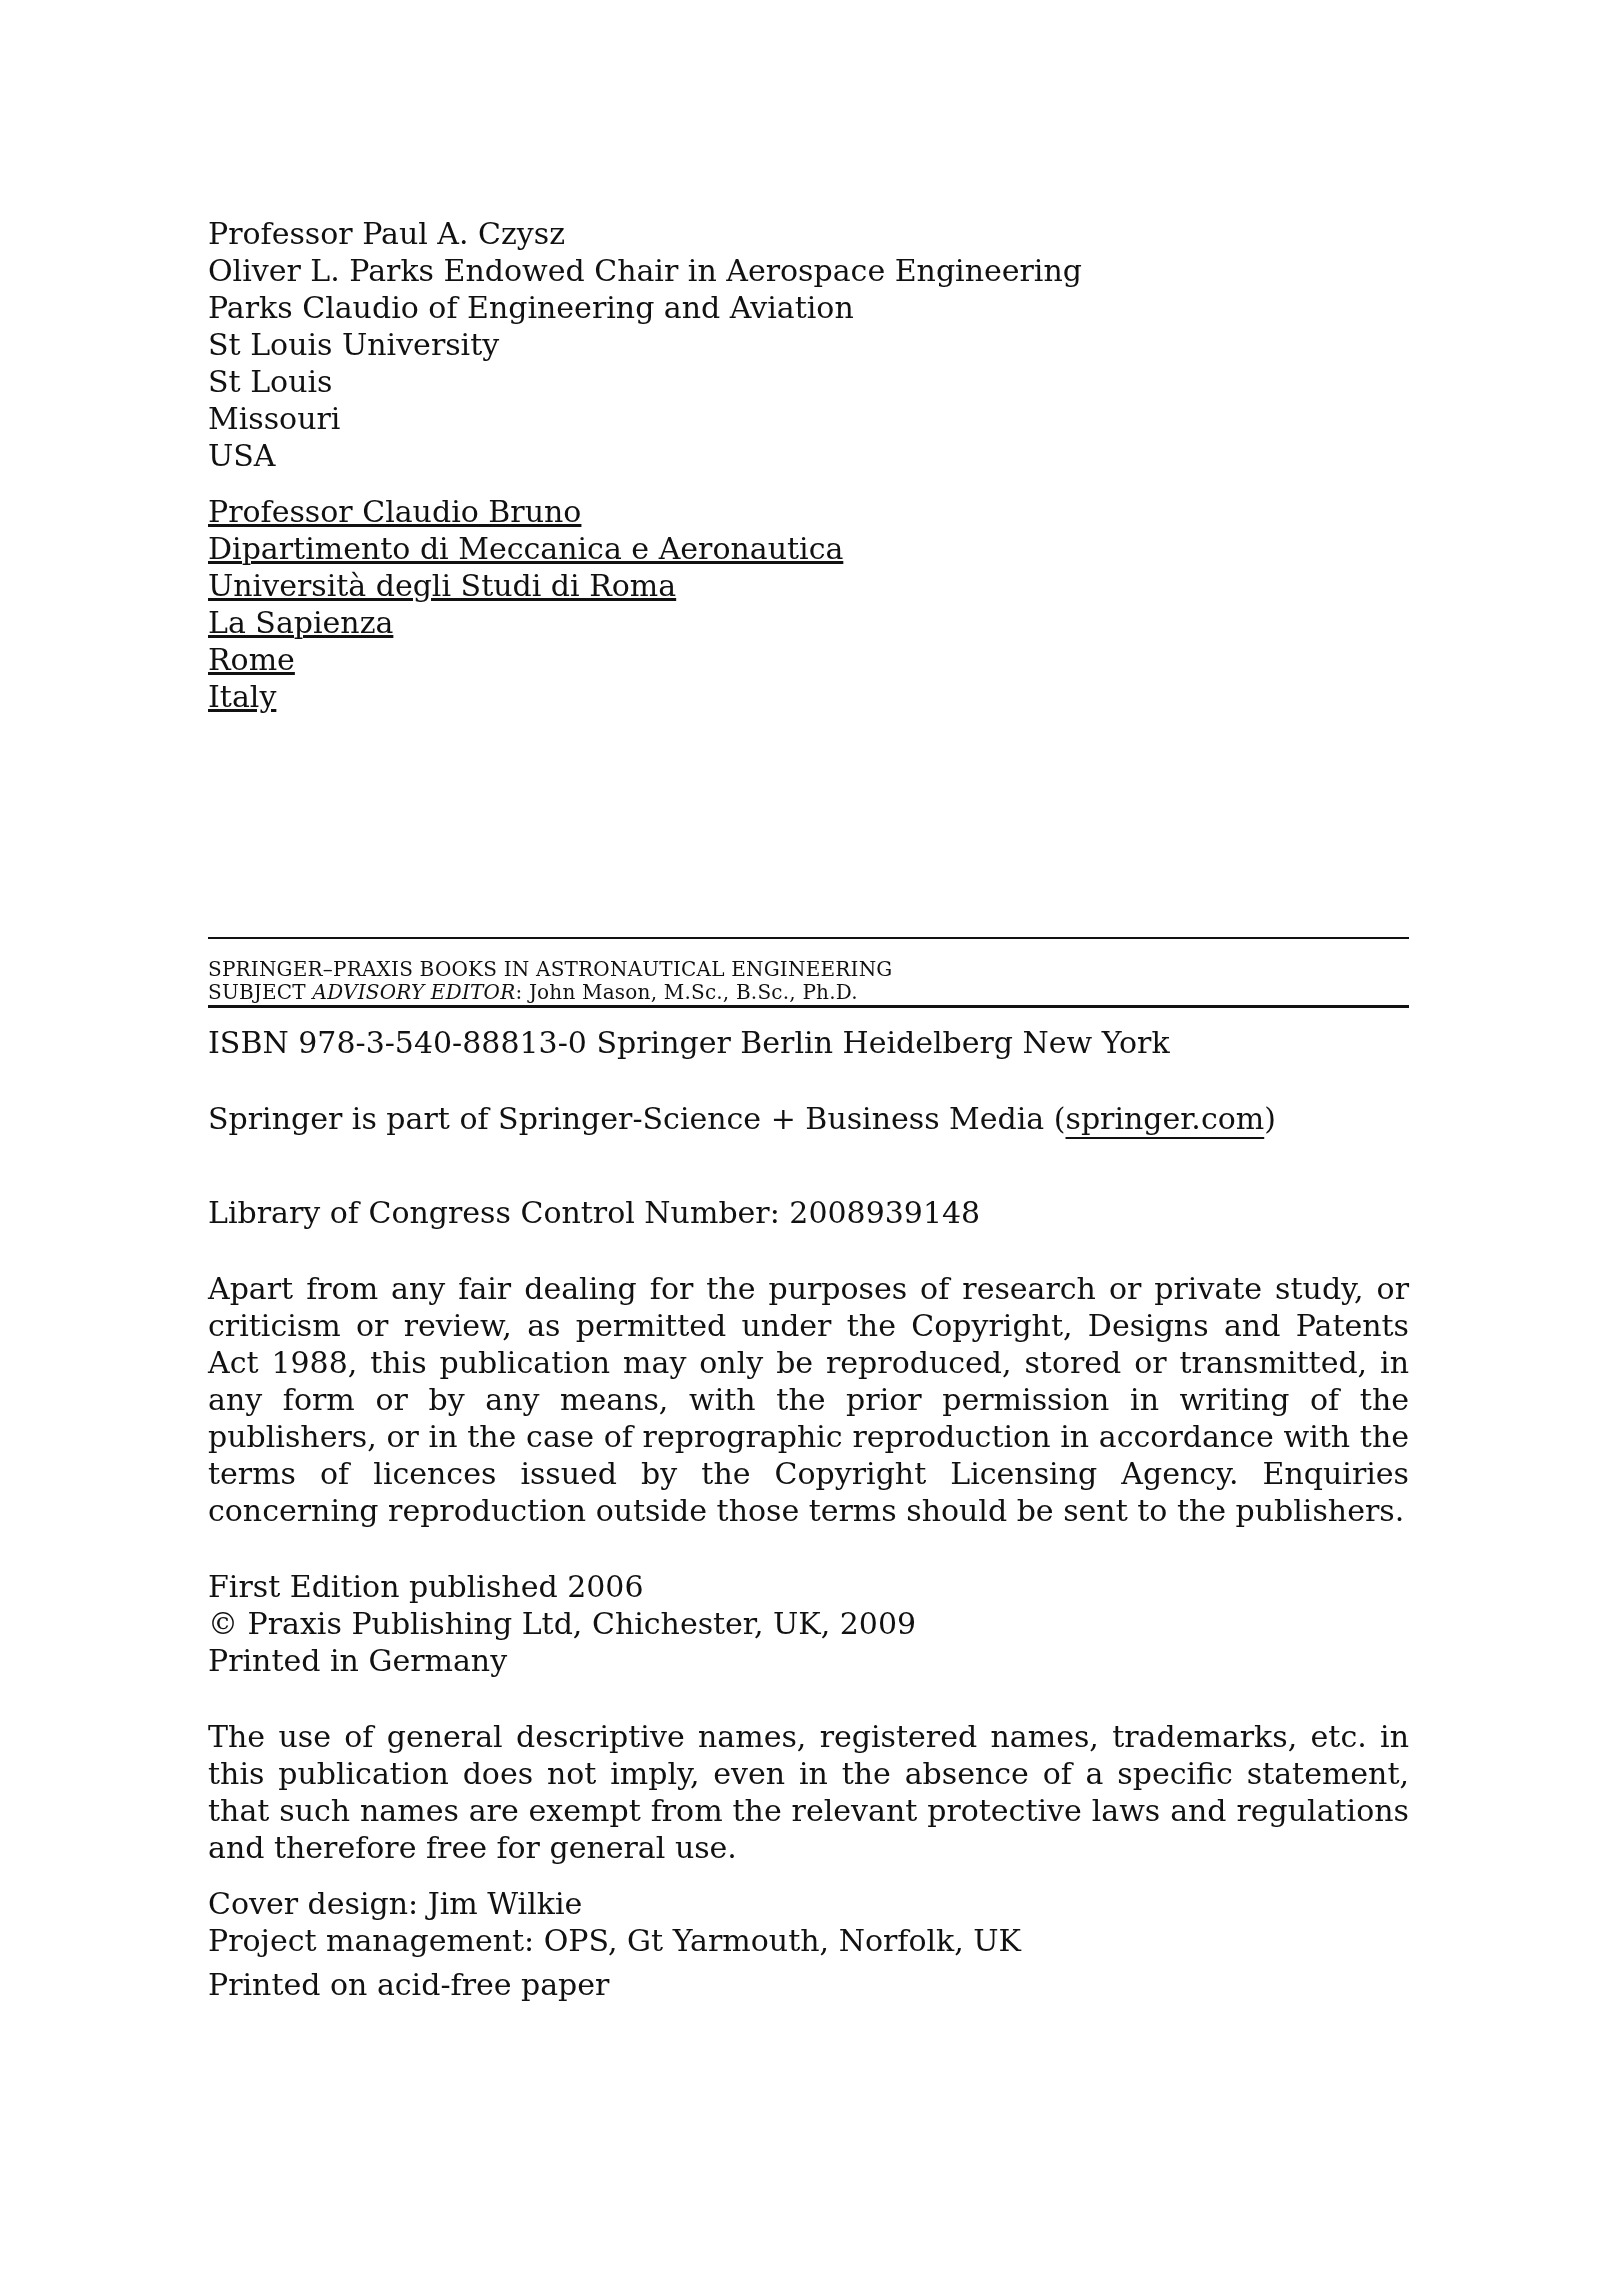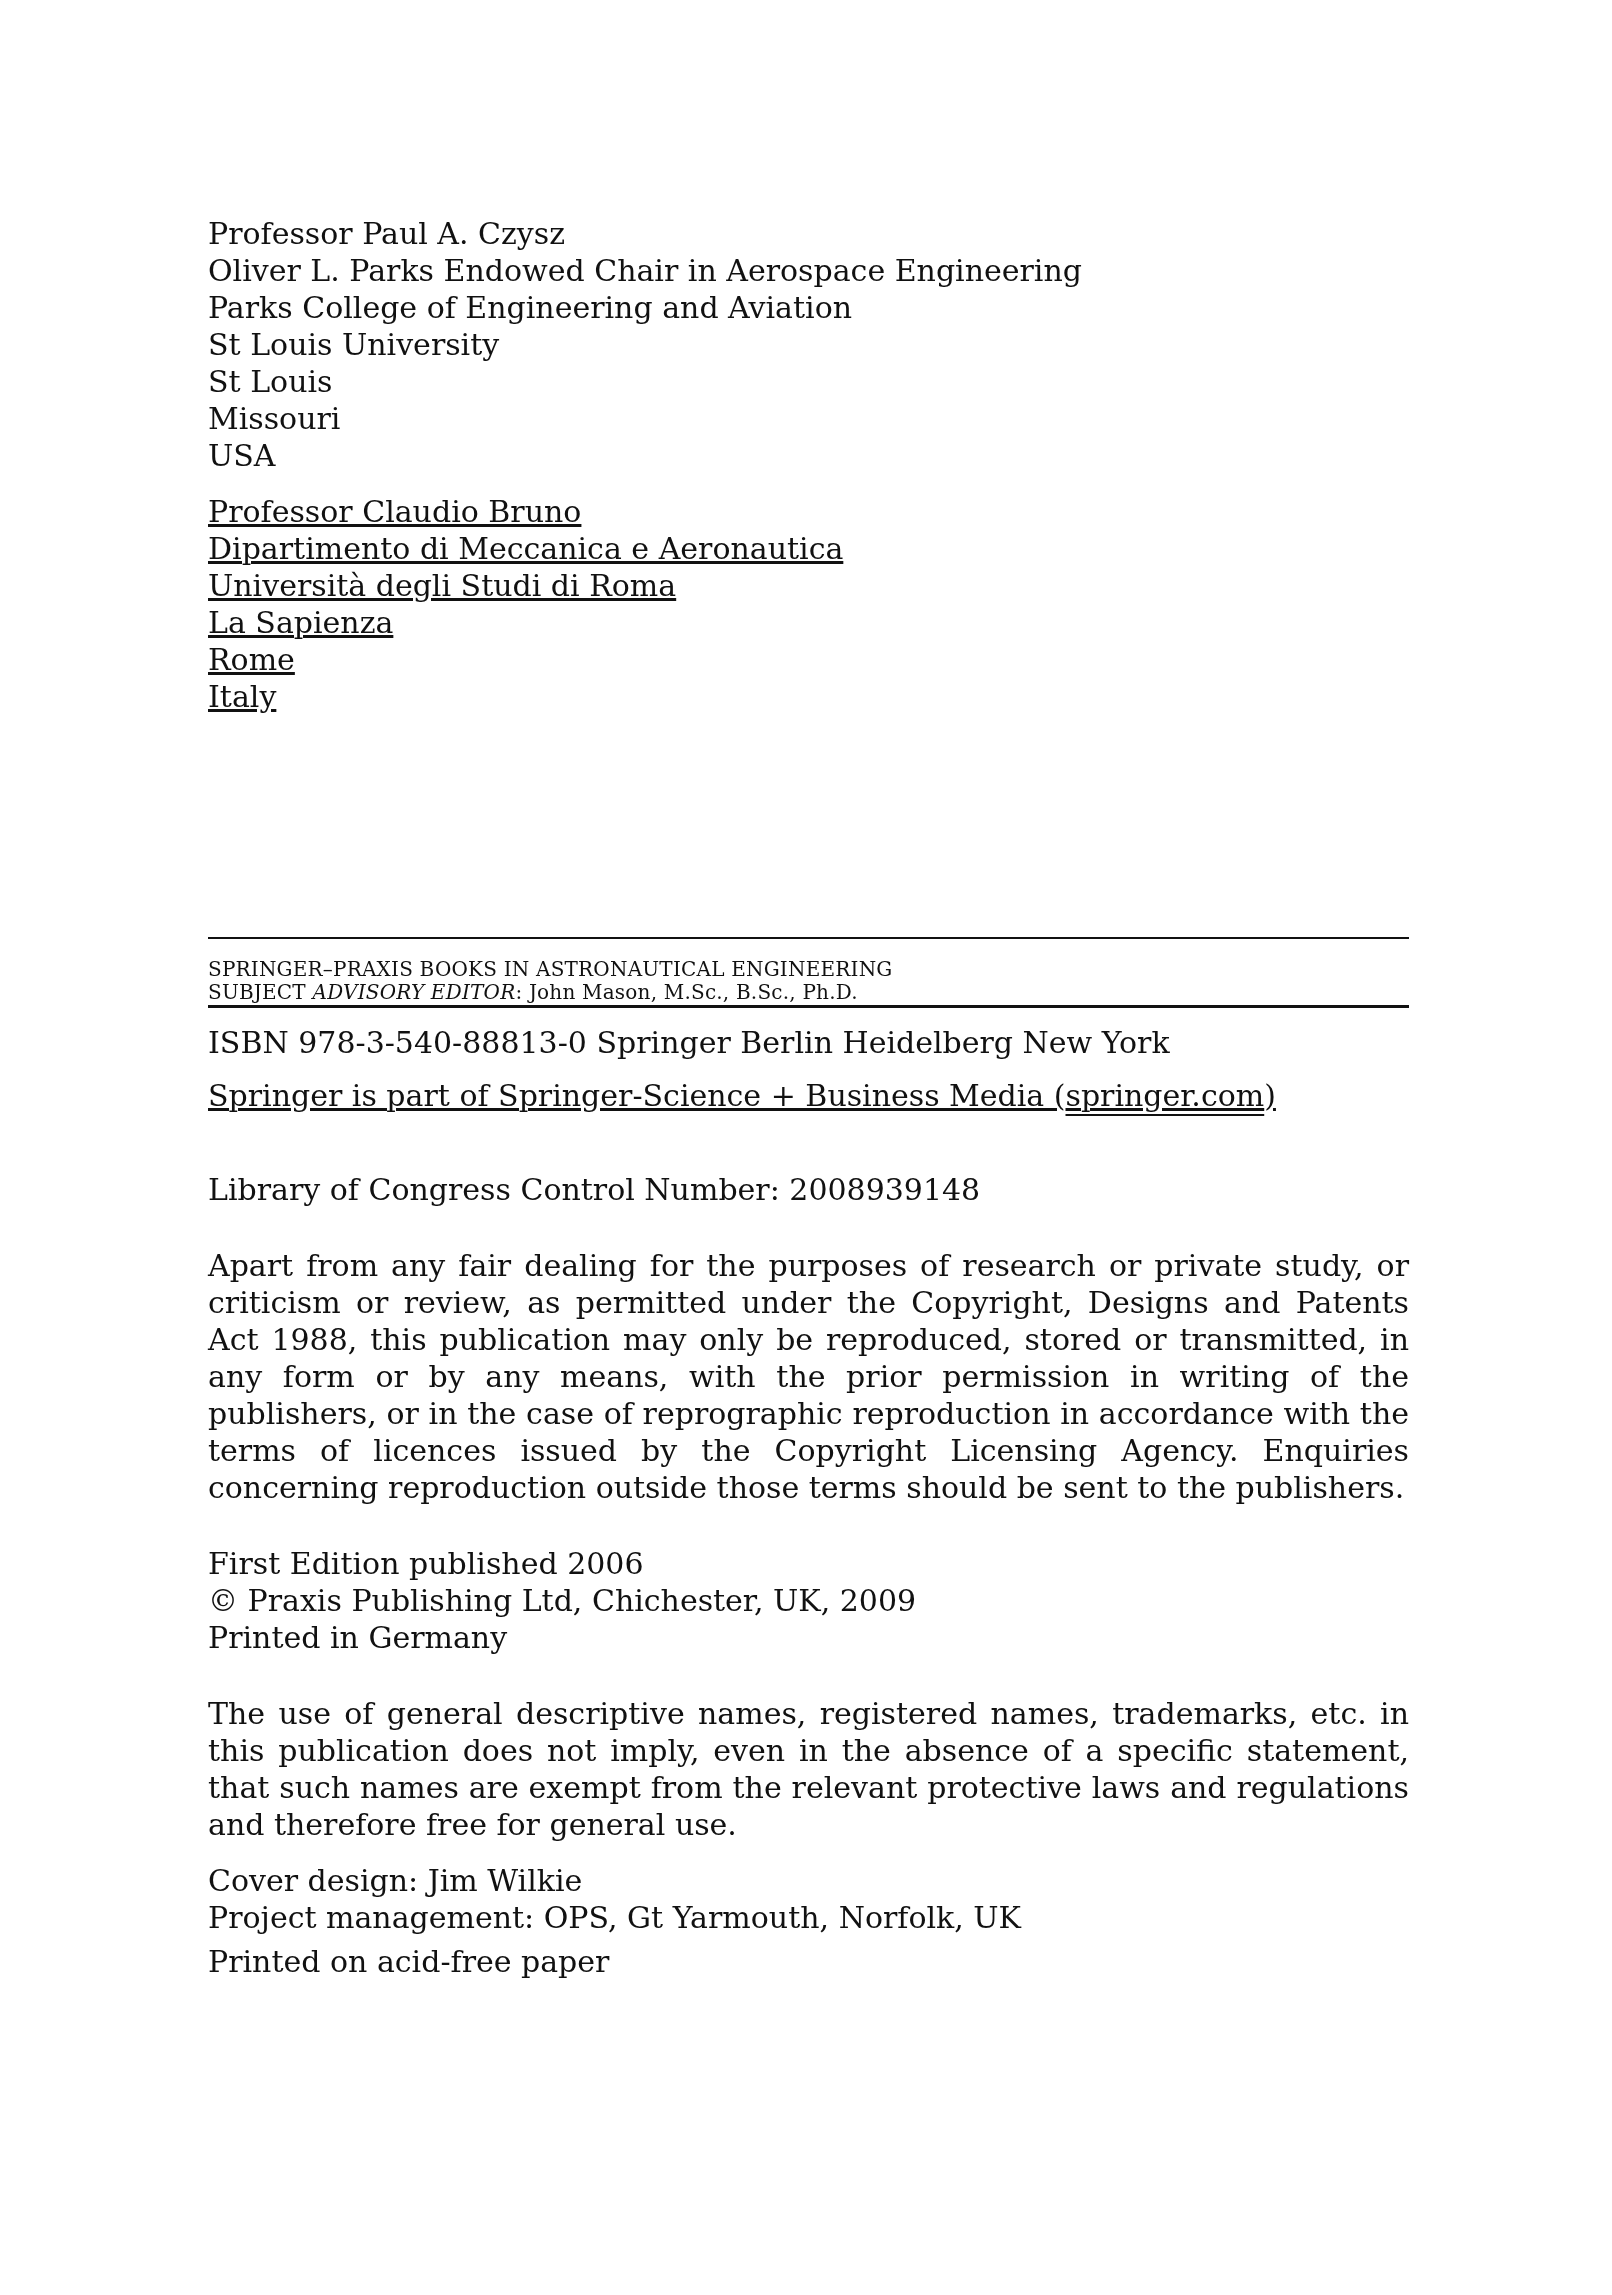--- a/index.html
+++ b/index.html
@@ -18,21 +18,21 @@
   .link { text-decoration: underline; text-underline-offset: 8px; text-decoration-thickness: 1.6px; }
 </style>
 </head>
 <body>
 
 <div class="page">
 
   <div class="block">
     <div>Professor Paul A. Czysz</div>
     <div>Oliver L. Parks Endowed Chair in Aerospace Engineering</div>
-    <div>Parks College of Engineering and Aviation</div>
+    <div>Parks Claudio of Engineering and Aviation</div>
     <div>St Louis University</div>
     <div>St Louis</div>
     <div>Missouri</div>
     <div>USA</div>
   </div>
 
   <div class="block gap1">
     <div>Professor Claudio Bruno</div>
     <div>Dipartimento di Meccanica e Aeronautica</div>
     <div>Università degli Studi di Roma</div>
@@ -45,21 +45,21 @@
 
   <div class="rule"></div>
   <div class="series">
     <div>SPRINGER–PRAXIS BOOKS IN ASTRONAUTICAL ENGINEERING</div>
     <div><span>SUBJECT </span><i>ADVISORY EDITOR</i><span>: John Mason, M.Sc., B.Sc., Ph.D.</span></div>
   </div>
   <div class="rule"></div>
 
   <p class="para" style="margin-top: 16px;">ISBN 978-3-540-88813-0 Springer Berlin Heidelberg New York</p>
 
-  <p class="para" style="margin-top: 16px; text-decoration: underline;"><span>Springer is part of Springer-Science + Business Media (</span><span class="link">springer.com</span><span>)</span></p>
+  <p class="para" style="margin-top: 39px;"><span>Springer is part of Springer-Science + Business Media (</span><span class="link">springer.com</span><span>)</span></p>
 
   <p class="para" style="margin-top: 57px;">Library of Congress Control Number: 2008939148</p>
 
   <p class="para" style="margin-top: 39px;">Apart from any fair dealing for the purposes of research or private study, or criticism or review, as permitted under the Copyright, Designs and Patents Act 1988, this publication may only be reproduced, stored or transmitted, in any form or by any means, with the prior permission in writing of the publishers, or in the case of reprographic reproduction in accordance with the terms of licences issued by the Copyright Licensing Agency. Enquiries concerning reproduction outside those terms should be sent to the publishers.</p>
 
   <div class="block" style="margin-top: 39px;">
     <div>First Edition published 2006</div>
     <div>© Praxis Publishing Ltd, Chichester, UK, 2009</div>
     <div>Printed in Germany</div>
   </div>

